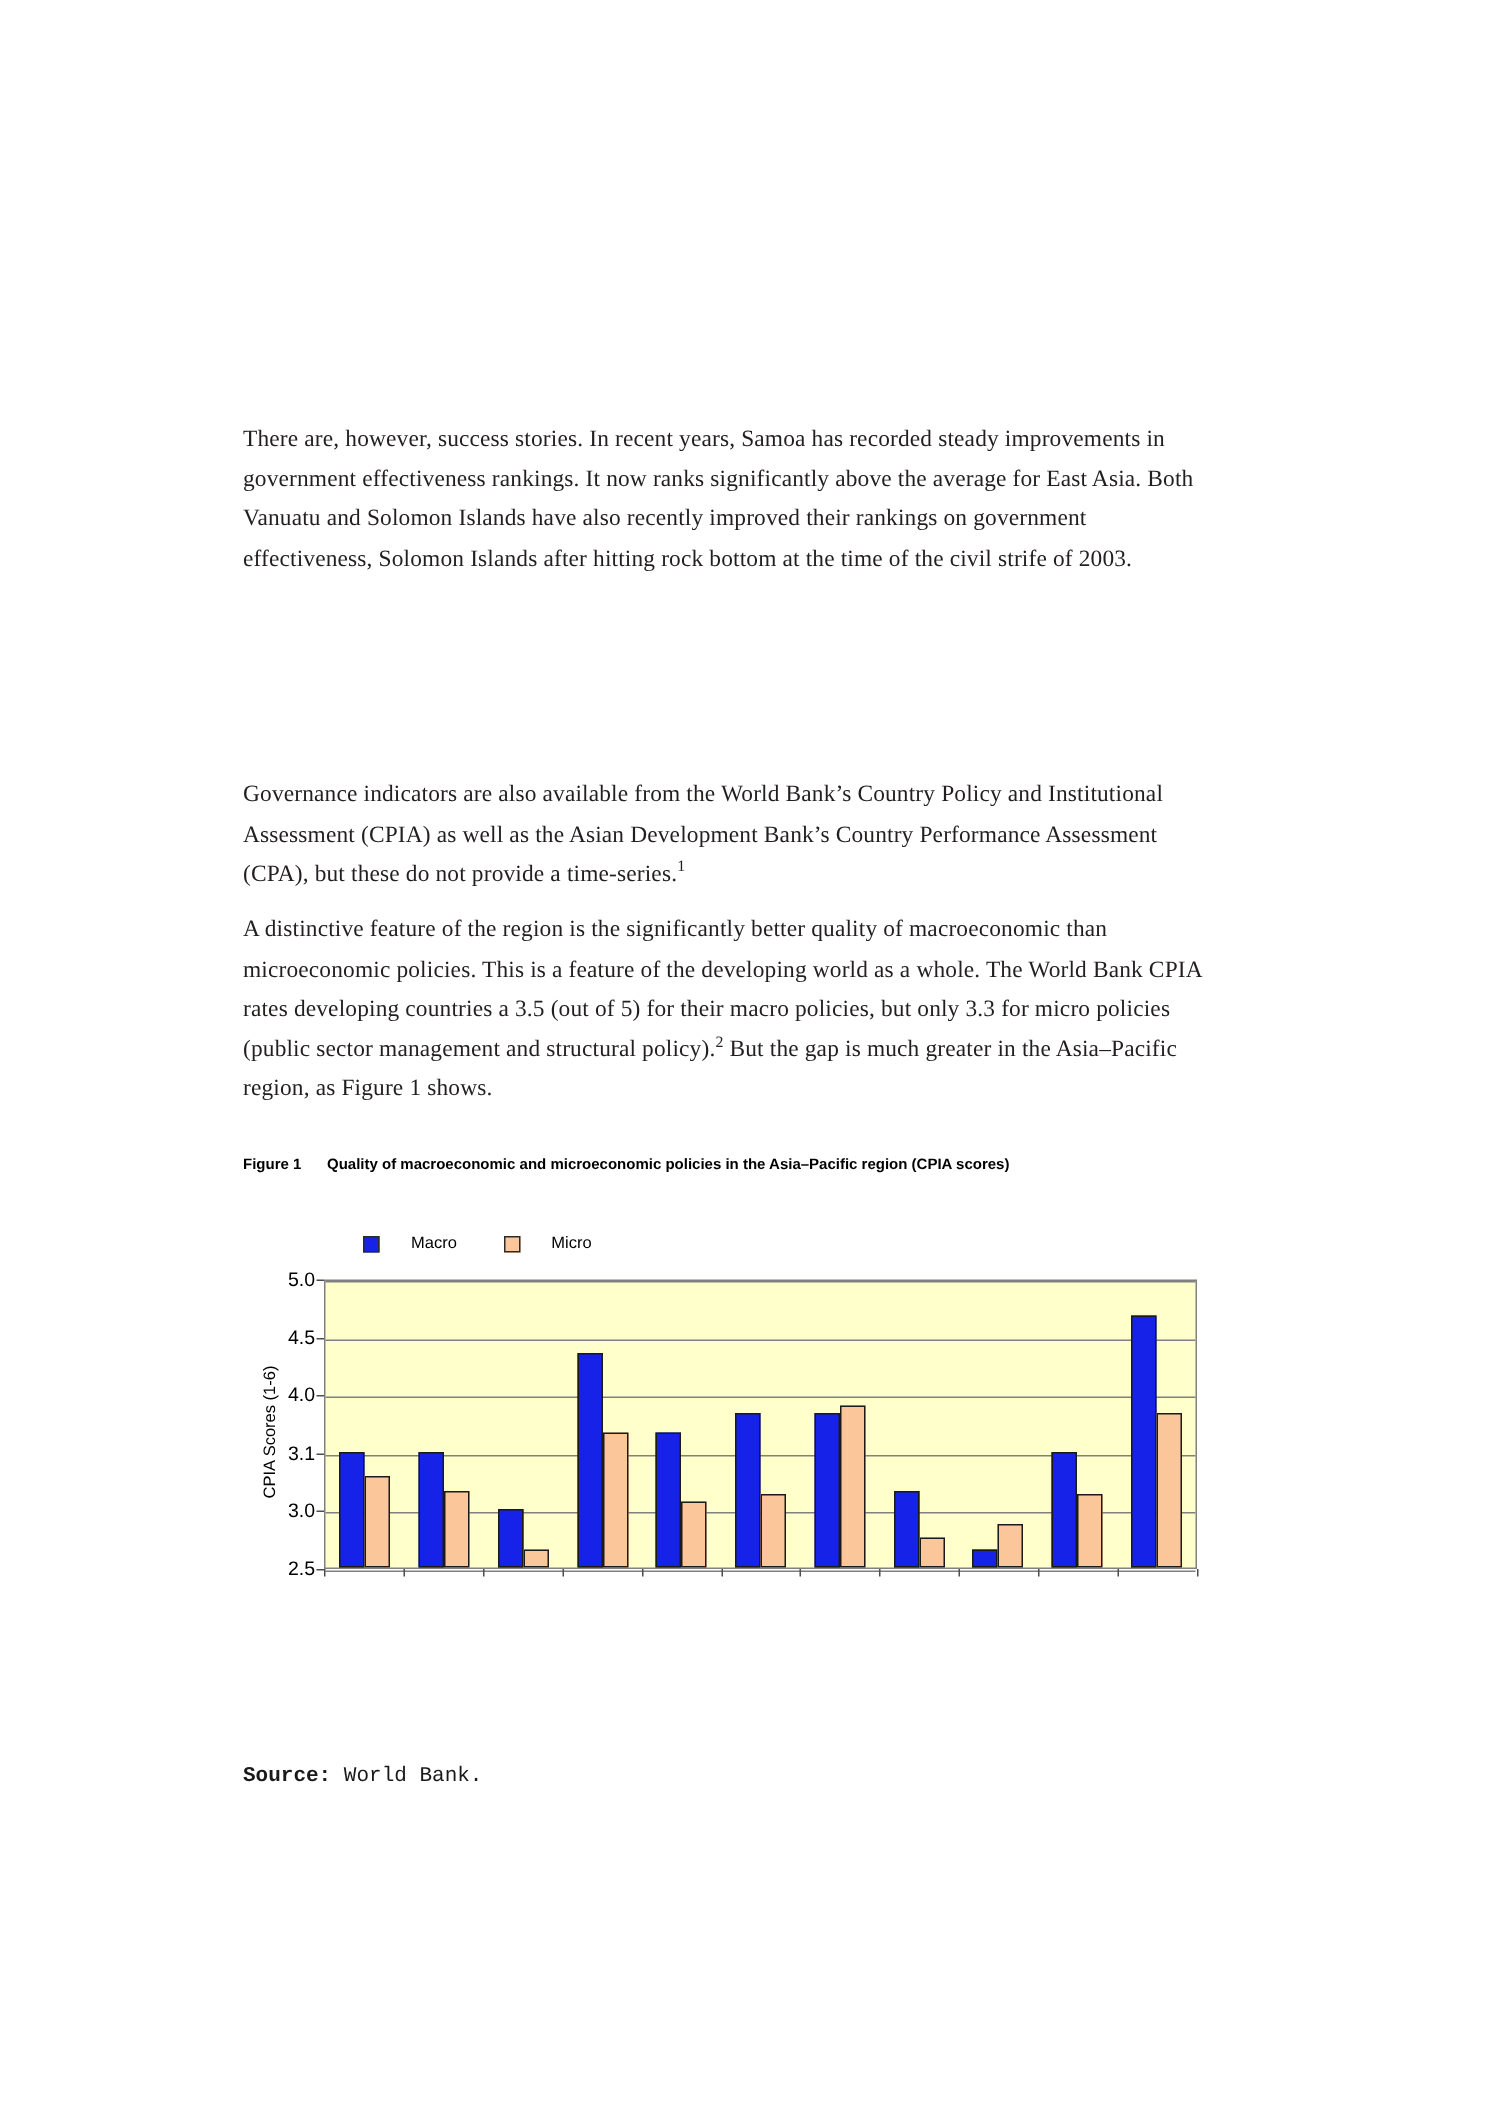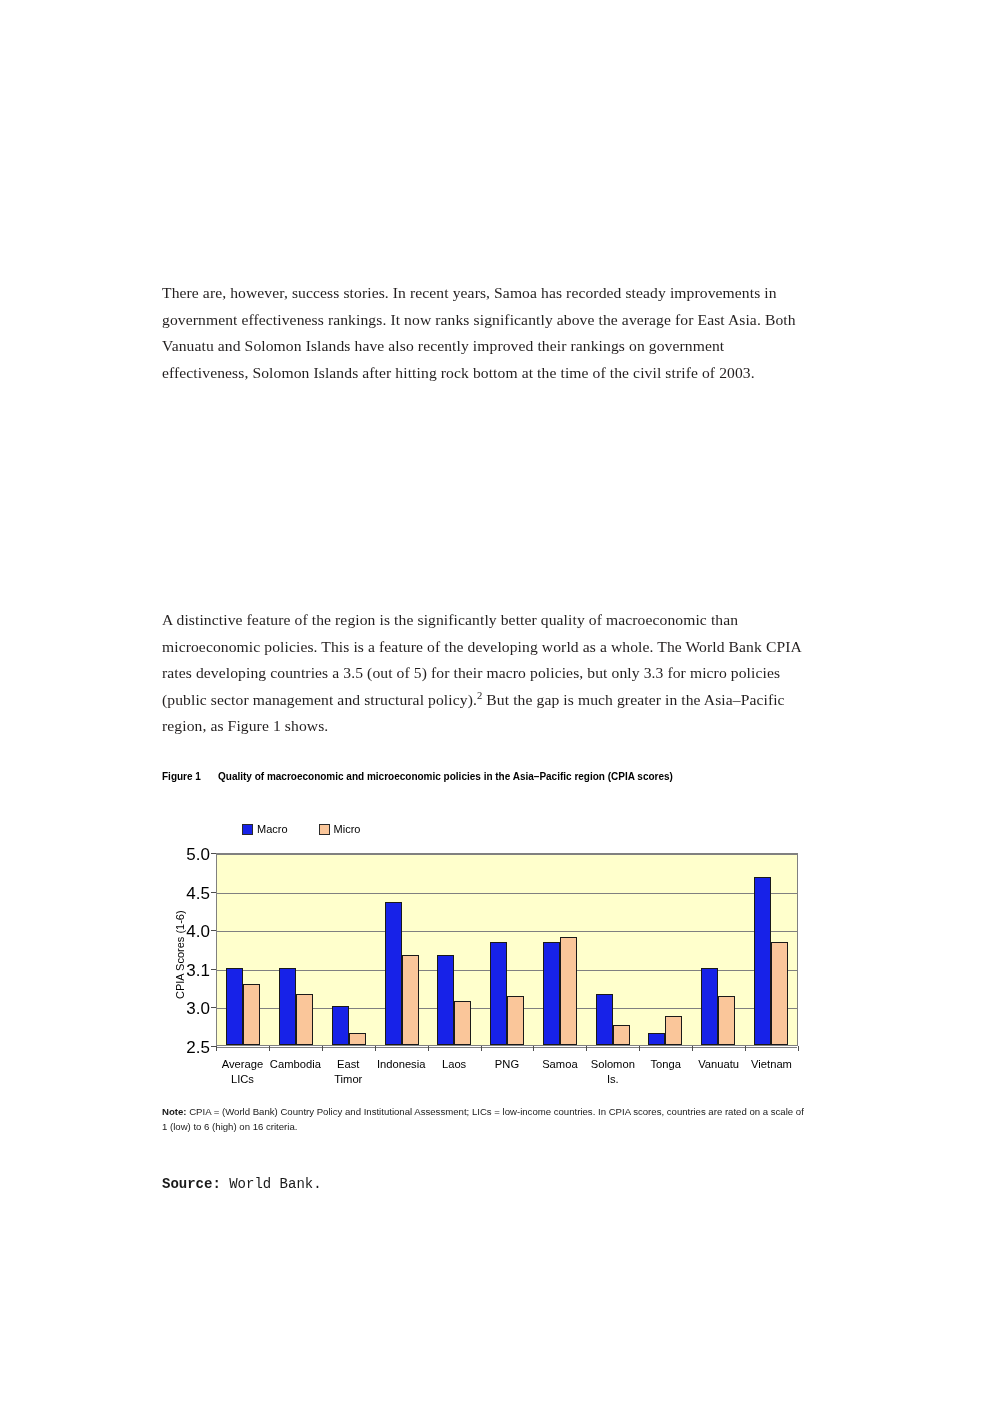--- a/index.html
+++ b/index.html
@@ -43,21 +43,21 @@
   .legend {
     position:absolute;
     left:224px; top:823px;
     font-family:"Liberation Sans", sans-serif;
     font-size:11px;
     color:#000;
     display:flex;
     align-items:center;
     gap:5px;
   }
-  .legend .item { display:flex; align-items:center; gap:4px; margin-right:8px;padding-left:18px; }
+  .legend .item { display:flex; align-items:center; gap:21px; margin-right:8px;padding-left:18px; }
   .sw { width:9px; height:9px; display:inline-block; border:1px solid #2b2b2b; }
 
   .chart {
     position:absolute;
     left:216px; top:853px;
     width:582px; height:193px;
     background:#ffffcc;
     border:1px solid #808080;
     box-sizing:border-box;
   }
@@ -72,21 +72,21 @@
     color:#000;
     writing-mode:vertical-rl;
     transform:rotate(180deg);
     text-align:center;
     white-space:nowrap;
   }
   .ytick {
     position:absolute;
     right:996px;
     font-family:"Liberation Sans", sans-serif;
-    font-size:17px;
+    font-size:13px;
     color:#000;
     text-align:right;
     width:34px;
   }
   .ytick-wrap { position:absolute; left:0; top:0; }
   .ytick-mark { position:absolute; width:5px; height:1px; background:#4d4d4d; }
 
   .bars {
     position:absolute;
     left:0; top:0; right:0; bottom:0;
@@ -145,20 +145,21 @@
 </style>
 </head>
 <body>
 
 <div class="page">
 
 
   <div class="body-text" style="top:280px">There are, however, success stories. In recent years, Samoa has recorded steady improvements in government effectiveness rankings. It now ranks significantly above the average for East Asia. Both Vanuatu and Solomon Islands have also recently improved their rankings on government effectiveness, Solomon Islands after hitting rock bottom at the time of the civil strife of 2003.</div>
 
 
+  <div class="body-text" style="top:517px">Governance indicators are also available from the World Bank’s Country Policy and Institutional Assessment (CPIA) as well as the Asian Development Bank’s Country Performance Assessment (CPA), but these do not provide a time-series.<sup>1</sup></div>
 
   <div class="body-text" style="top:607px">A distinctive feature of the region is the significantly better quality of macroeconomic than microeconomic policies. This is a feature of the developing world as a whole. The World Bank CPIA rates developing countries a 3.5 (out of 5) for their macro policies, but only 3.3 for micro policies (public sector management and structural policy).<sup>2</sup> But the gap is much greater in the Asia–Pacific region, as Figure 1 shows.</div>
 
   <div class="figure-caption">
     <span class="fig-label">Figure 1</span>
     <span class="fig-title">Quality of macroeconomic and microeconomic policies in the Asia–Pacific region (CPIA scores)</span>
   </div>
 
   <div class="legend">
     <span class="item">
@@ -253,37 +254,18 @@
       <div class="xtick" style="left: 211.636px;"></div>
       <div class="xtick" style="left: 264.545px;"></div>
       <div class="xtick" style="left: 317.455px;"></div>
       <div class="xtick" style="left: 370.364px;"></div>
       <div class="xtick" style="left: 423.273px;"></div>
       <div class="xtick" style="left: 476.182px;"></div>
       <div class="xtick" style="left: 529.091px;"></div>
       <div class="xtick" style="left: 582px;"></div>
     </div>
 
-  <div class="xlabels" id="xlabels">
-      <div class="xl">Average
-LICs</div>
-      <div class="xl">Cambodia</div>
-      <div class="xl">East
-Timor</div>
-      <div class="xl">Indonesia</div>
-      <div class="xl">Laos</div>
-      <div class="xl">PNG</div>
-      <div class="xl">Samoa</div>
-      <div class="xl">Solomon
-Is.</div>
-      <div class="xl">Tonga</div>
-      <div class="xl">Vanuatu</div>
-      <div class="xl">Vietnam</div>
-    </div>
-
-  <div class="note">
-    <b>Note:</b><span> CPIA = (World Bank) Country Policy and Institutional Assessment; LICs = low-income countries. In CPIA scores, countries are rated on a scale of 1 (low) to 6 (high) on 16 criteria.</span>
-  </div>
+
   <div class="source">
     <b>Source:</b><span> World Bank.</span>
   </div>
 
 </div>
 
 </body></html>

